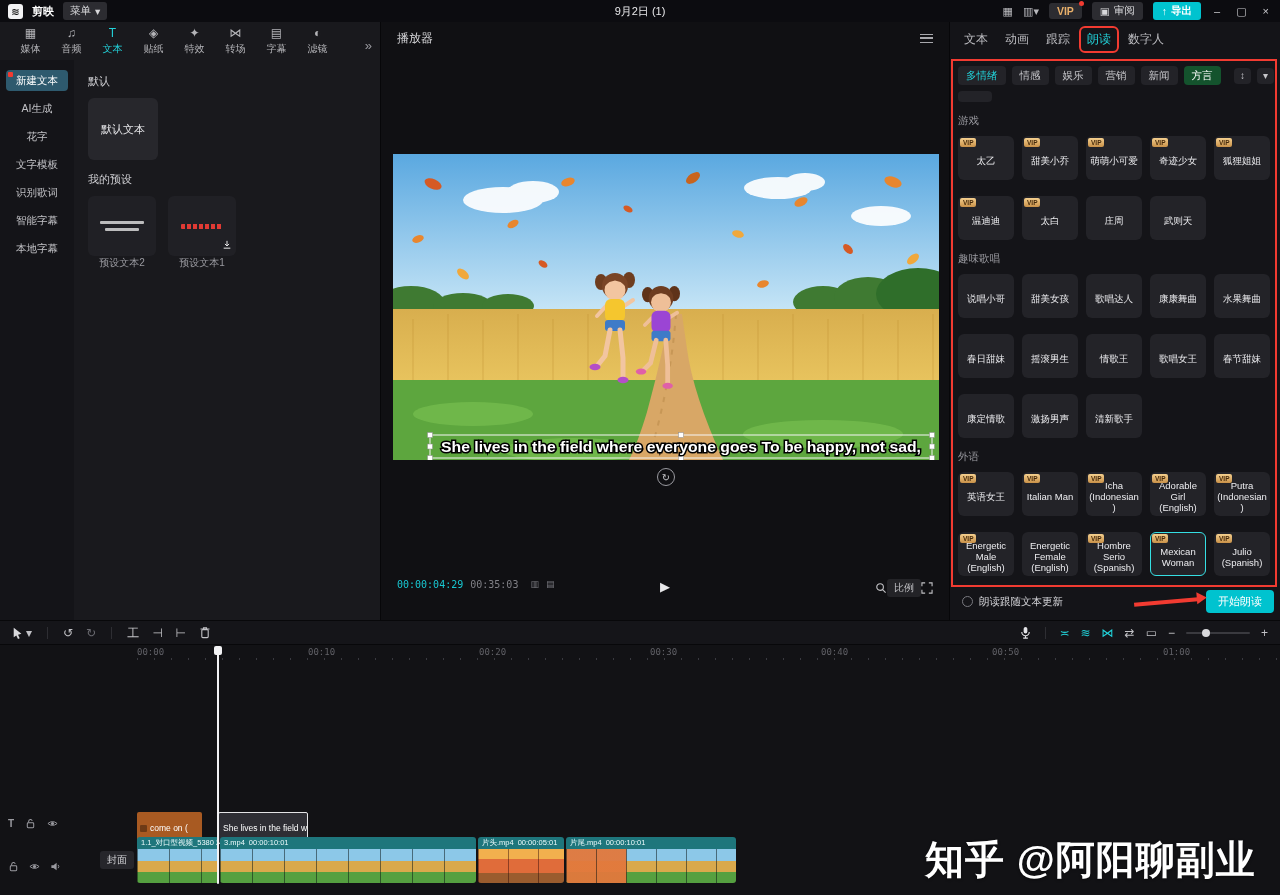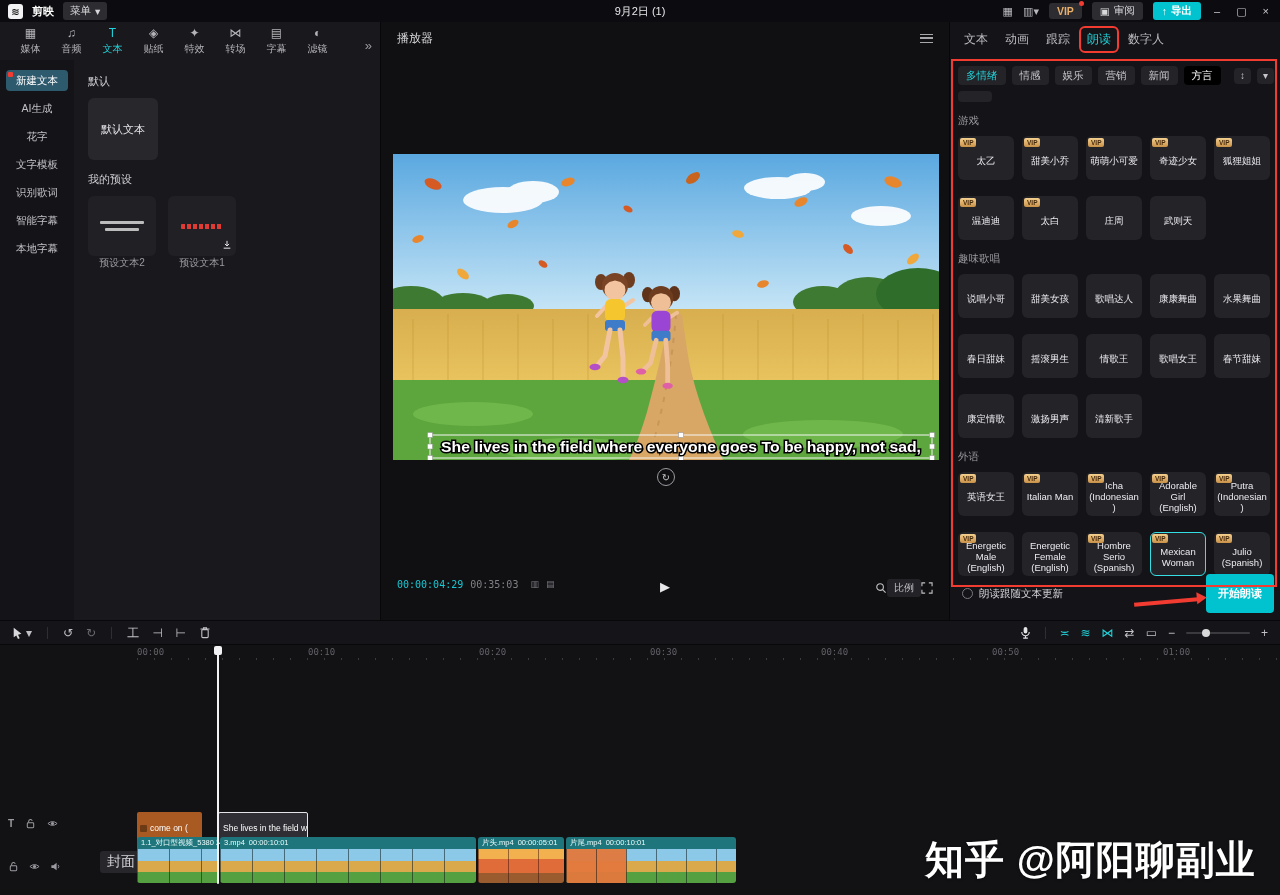--- a/index.html
+++ b/index.html
@@ -67,33 +67,33 @@
 
 .vpanel{width:330px;position:relative;background:#141418}
 .vp-tabs{height:34px;display:flex;align-items:center;gap:17px;padding-left:14px;font-size:12px;color:#bcbcc0}
 .vp-tab{white-space:nowrap}
 .vp-tab.active{color:#22d3da;position:relative}
 .vp-tab.active::after{content:"";position:absolute;inset:-5px -8px;border:2px solid #f23b31;border-radius:6px}
 .vp-scroll{position:absolute;top:40px;left:8px;right:6px;bottom:32px;padding-top:4px;overflow:hidden}
 .chips{display:flex;gap:6px;align-items:center}
 .chip{background:#232328;border-radius:4px;padding:2.5px 8px;font-size:10.5px;color:#c6c6ca;white-space:nowrap}
 .chip.accent{color:#22d3da}
-.chip.chip-active{background:#000000;color:#fff}
+.chip.chip-active{background:#14532d;color:#fff}
 .chip-icon{background:#232328;border-radius:4px;padding:2.5px 6px;font-size:10px;color:#c6c6ca}
 .chip-icon:first-of-type{margin-left:auto}
 .chip-partial{width:34px;height:11px;background:#232328;border-radius:4px;margin-top:6px}
 .vsection-title{font-size:10.5px;color:#9a9aa0;margin:12px 0 8px}
 .vgrid{display:grid;grid-template-columns:repeat(5,56px);gap:16px 8px}
 .vcard{position:relative;height:44px;background:#232328;border-radius:6px;display:flex;align-items:center;justify-content:center;text-align:center;padding:10px 2px 3px;font-size:9.5px;color:#ececef;line-height:1.15;word-break:break-word}
 .vcard.selected{outline:1.5px solid #35dfe3;outline-offset:-1px}
 .vip-badge{position:absolute;top:2px;left:2px;padding:0 3px;height:9px;border-radius:2px;background:linear-gradient(180deg,#f4cf8e,#c99148);color:#45290a;font-size:6.5px;font-weight:bold;display:flex;align-items:center}
 .vp-footer{position:absolute;left:12px;right:6px;bottom:7px;display:flex;align-items:center;justify-content:space-between}
 .follow{display:flex;align-items:center;gap:6px;font-size:10.5px;color:#d4d4d8}
 .radio{width:11px;height:11px;border:1.5px solid #7a7a80;border-radius:50%;flex:none}
-.start-btn{background:#00c3cf;color:#fff;font-size:11px;border-radius:4px;padding:12px 12px;font-weight:bold}
+.start-btn{background:#00c3cf;color:#fff;font-size:11px;border-radius:4px;padding:4px 12px;font-weight:normal}
 
 
 .toolbar{position:absolute;top:620px;left:0;right:0;height:25px;background:#151519;border-top:1px solid #08080a;border-bottom:1px solid #08080a;display:flex;align-items:center;padding:0 12px;color:#c2c2c6;z-index:2}
 .tool-group{display:flex;align-items:center;gap:13px}
 .tool{font-size:12px;line-height:1;display:flex;align-items:center;gap:2px}
 .tool.dim{color:#6a6a70}
 .tool.teal{color:#22d3da}
 .tool-sep{width:1px;height:12px;background:#2e2e33;margin:0 2px}
 .tg-right{margin-left:auto;display:flex;align-items:center;gap:11px}
 .zoom-slider{width:64px;height:2px;background:#3a3a3f;border-radius:1px;position:relative}
@@ -103,21 +103,21 @@
 .timeline{position:absolute;top:645px;left:0;right:0;height:250px;background:#121215}
 .ruler{position:absolute;left:137px;top:2px;display:flex;font-size:9px;color:#606066;font-family:"DejaVu Sans Mono","Liberation Mono",monospace}
 .ruler-label{width:171px}
 .ruler-ticks{position:absolute;left:137px;right:0;top:13px;height:2px;background-image:repeating-linear-gradient(90deg,#3a3a40 0 1px,transparent 1px 17px)}
 .playhead{position:absolute;left:217px;top:1px;width:2px;height:238px;background:#f2f2f4;border-radius:1px;z-index:3}
 .playhead::before{content:"";position:absolute;top:0;left:-3px;width:8px;height:9px;background:#f2f2f4;border-radius:2px}
 .th-row{position:absolute;display:flex;align-items:center;color:#9a9aa0}
 .th-text{left:8px;top:169px;gap:11px}
 .th-video{left:8px;top:212px;gap:10px}
 .t-glyph{font-size:10px;font-weight:bold}
-.cover-chip{position:absolute;left:100px;top:206px;background:#26262b;border-radius:3px;padding:2px 7px;font-size:14px;color:#d4d4d8}
+.cover-chip{position:absolute;left:100px;top:206px;background:#26262b;border-radius:3px;padding:2px 7px;font-size:10px;color:#d4d4d8}
 .tclip{position:absolute;top:167px;height:32px;display:flex;align-items:center;overflow:hidden;white-space:nowrap}
 .tclip1{left:137px;width:65px;background:#a85a22;border-radius:2px;gap:3px;padding:0 3px;font-size:8.5px;color:#fff}
 .tclip-badge{width:7px;height:7px;background:rgba(0,0,0,.35);border-radius:1px;flex:none}
 .tclip2{left:218px;width:90px;background:#2e2e34;border:1px solid #e4e4e6;border-radius:2px;padding:0 4px;font-size:8.5px;color:#fff}
 .vclip{position:absolute;top:192px;height:46px;border-radius:3px;overflow:hidden}
 .vclip-head{height:12px;background:#1e767c;color:#ecfbfc;font-size:7.5px;line-height:12px;padding:0 4px;white-space:nowrap;overflow:hidden;display:flex;gap:4px}
 .vclip-body{height:34px}
 .vc1{left:137px;width:82px}.vc2{left:220px;width:256px}.vc3{left:478px;width:86px}.vc4{left:566px;width:170px}
 .tone-cool .vclip-body{background-image:repeating-linear-gradient(90deg,rgba(5,15,15,.5) 0 1px,rgba(0,0,0,0) 1px 32px),linear-gradient(180deg,#8cc8e8 0%,#8cc8e8 35%,#d9a94c 35%,#d9a94c 68%,#55a040 68%,#55a040 100%)}
 .tone-warm .vclip-body{background-image:repeating-linear-gradient(90deg,rgba(40,5,5,.45) 0 1px,rgba(0,0,0,0) 1px 30px),linear-gradient(180deg,#f2b04e 0%,#f2b04e 30%,#e06c3a 30%,#e06c3a 70%,#9a5c2e 70%)}

